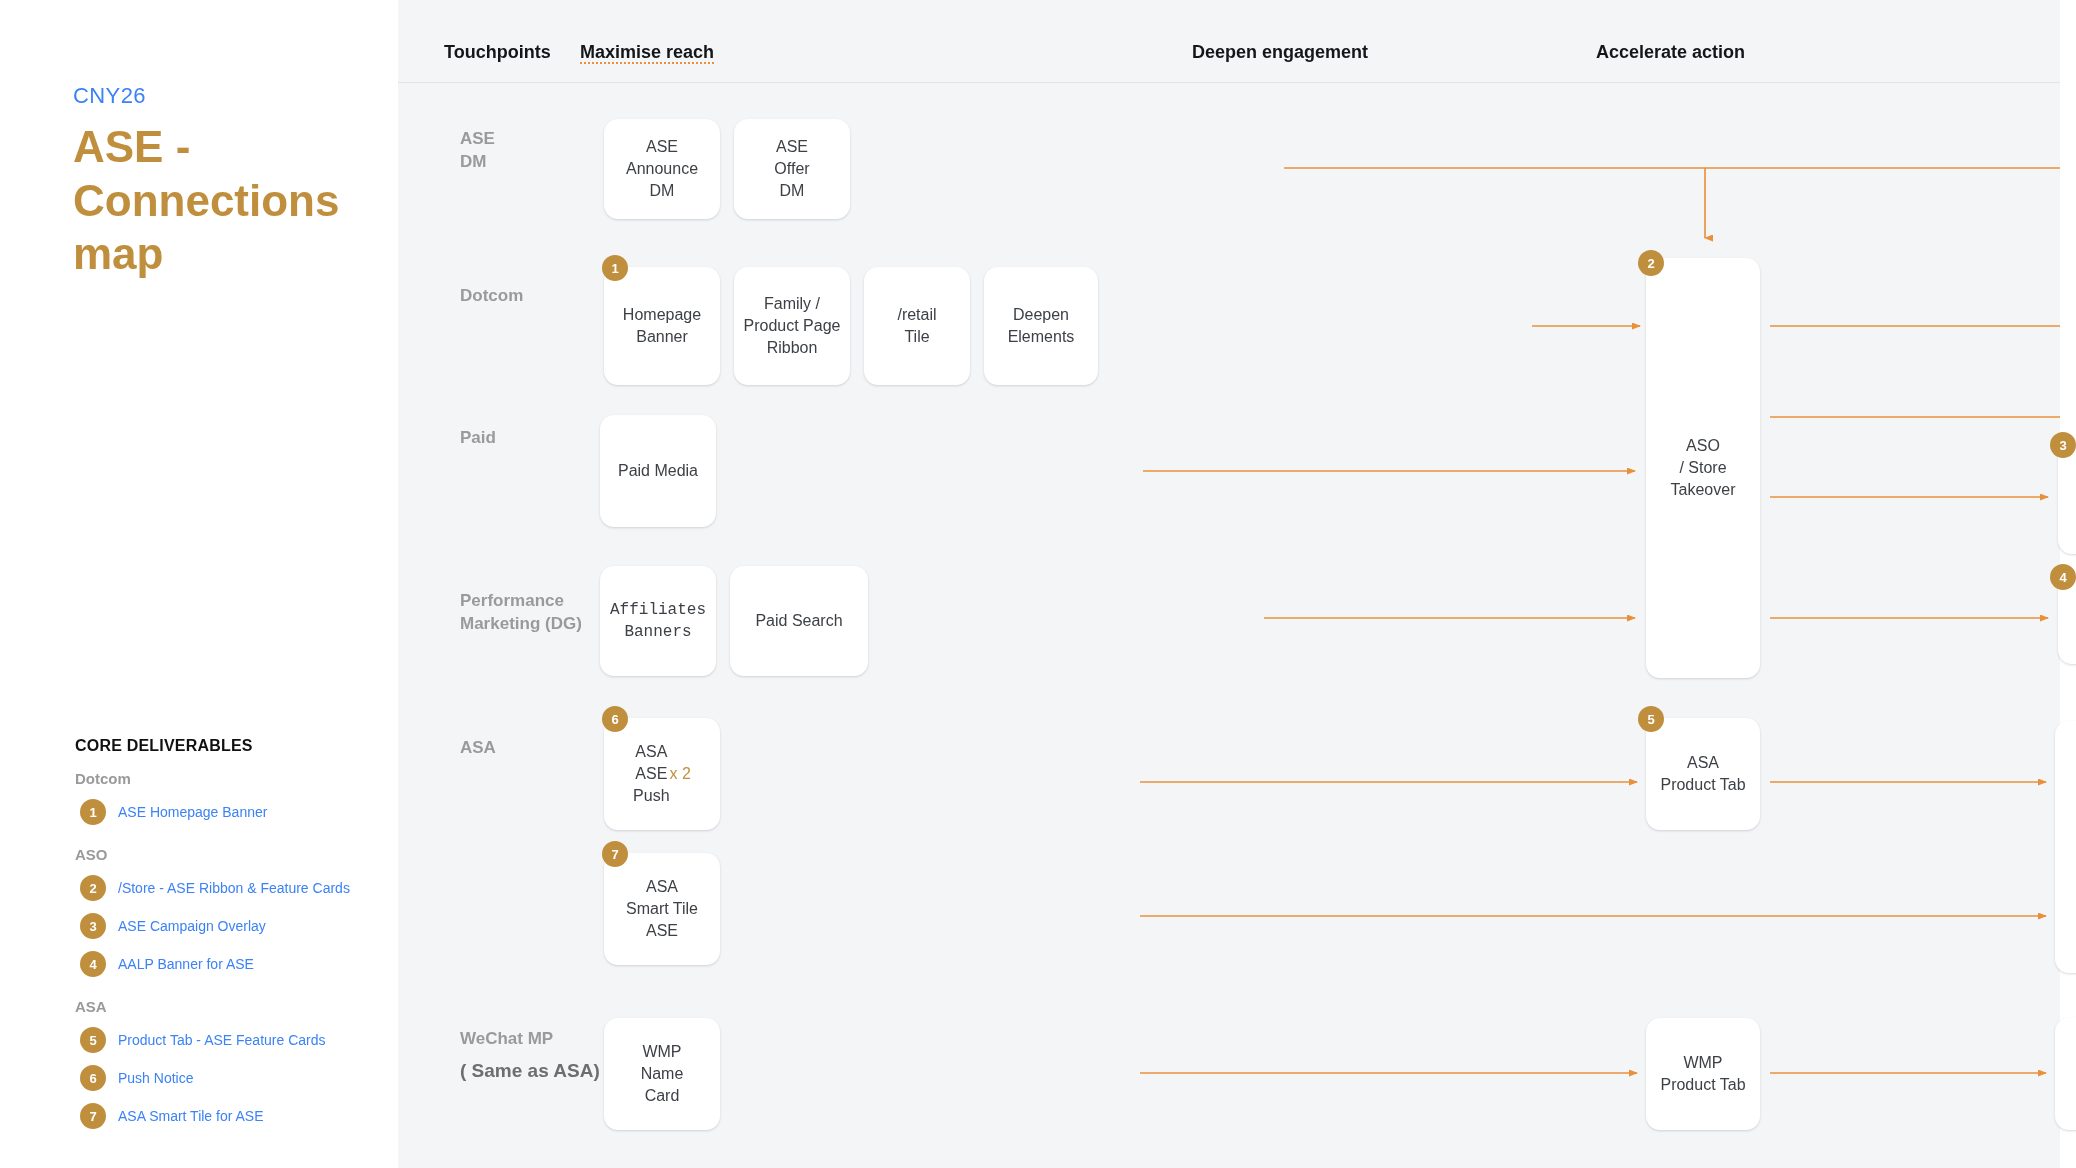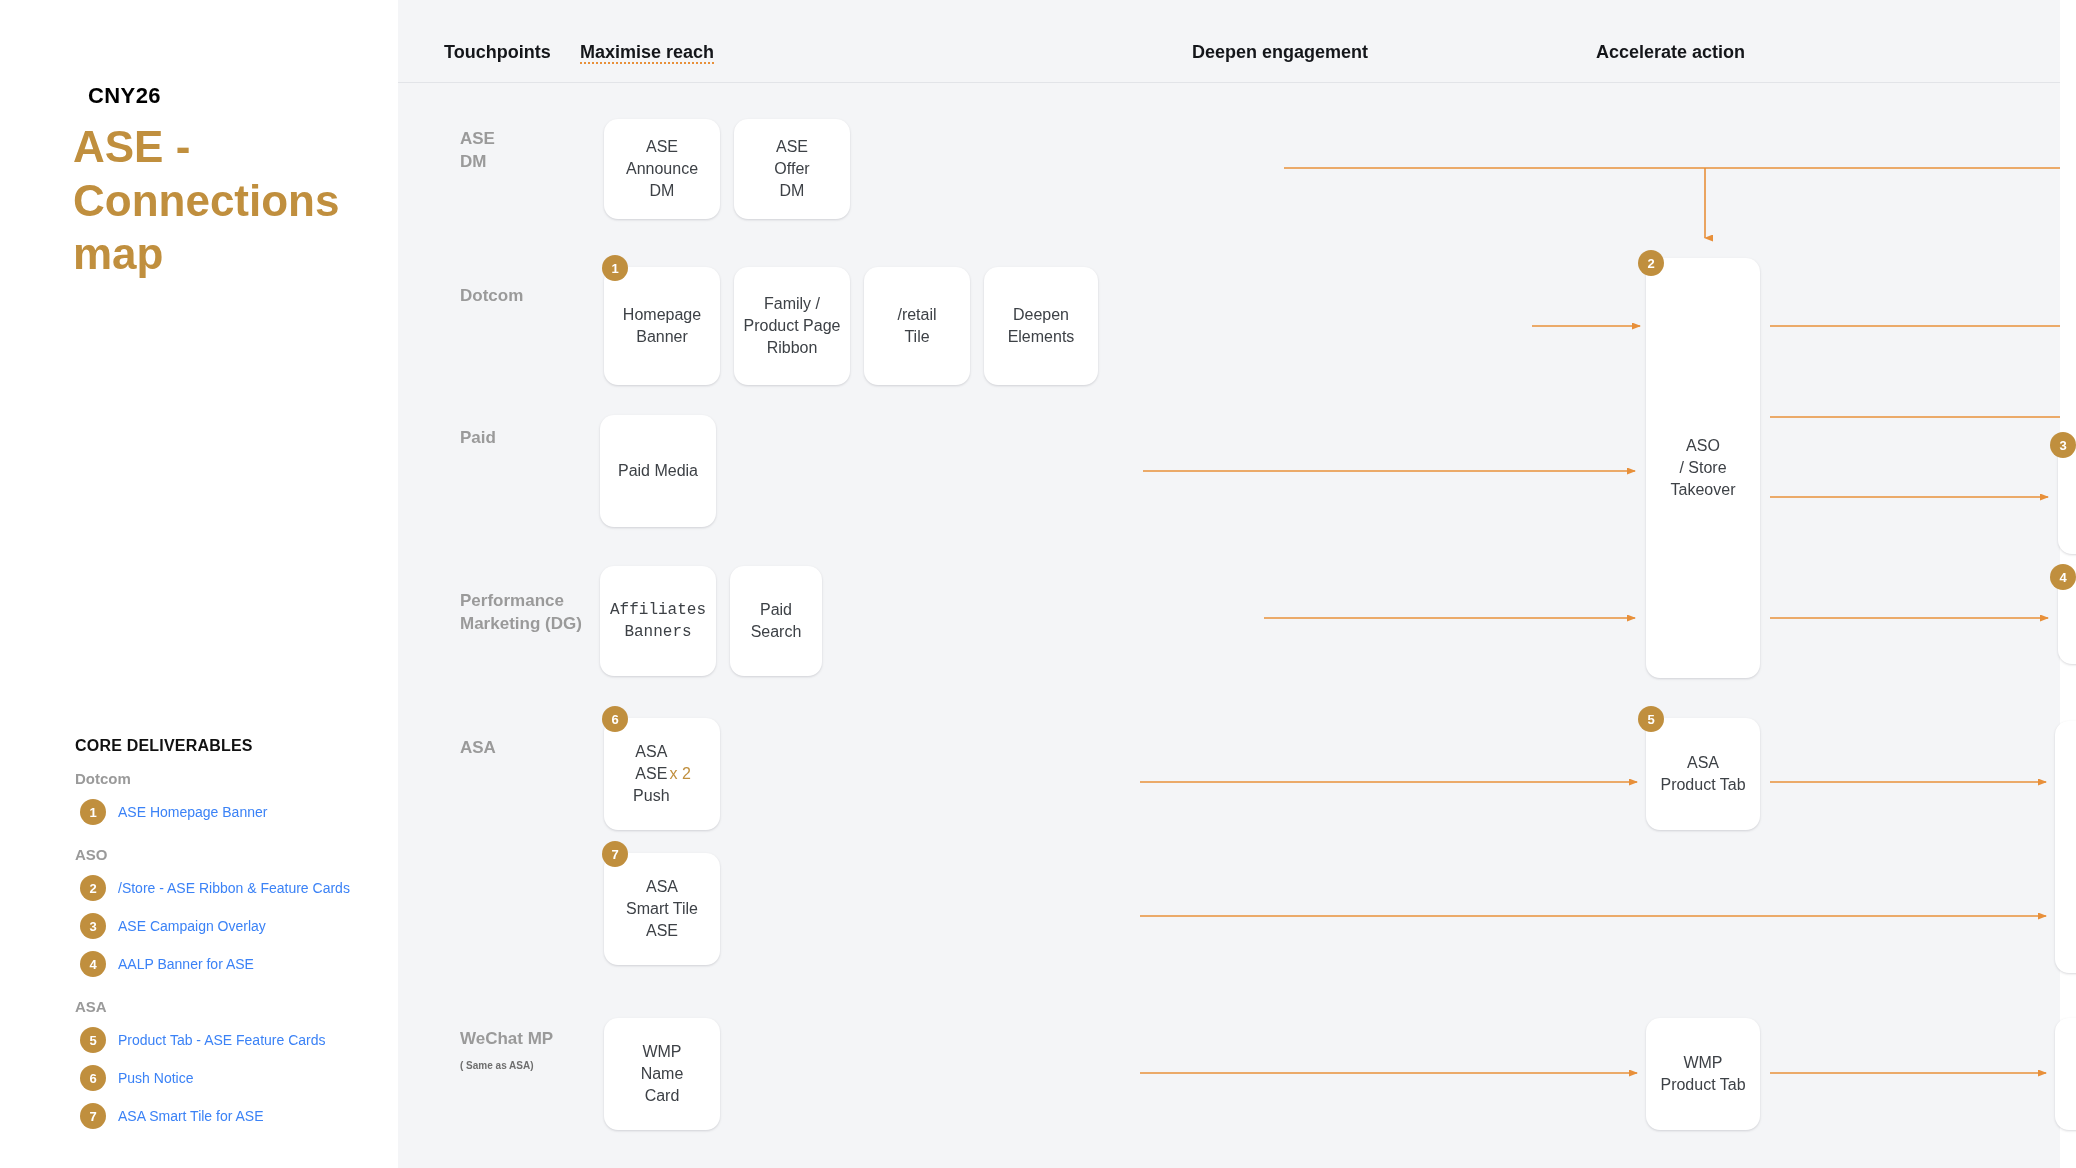--- a/index.html
+++ b/index.html
@@ -11,23 +11,23 @@
   }
   #root { position: relative; width: 2076px; height: 1168px; }
 
   
   .left-panel {
     position: absolute; left: 0; top: 0;
     width: 414px; height: 1168px;
     background: #ffffff;
   }
   .eyebrow {
-    position: absolute; left: 88px; top: 83px;
-    font-size: 22px; font-weight: bold; letter-spacing: 0.4px;
-    color: #000000;
+    position: absolute; left: 73px; top: 83px;
+    font-size: 22px; font-weight: normal; letter-spacing: 0.4px;
+    color: #3b82f6;
   }
   .big-title {
     position: absolute; left: 73px; top: 120px;
     width: 300px;
     font-size: 44px; font-weight: bold; line-height: 1.22;
     color: #C08F3E;
   }
   .legend { position: absolute; left: 75px; top: 737px; width: 320px; }
   .legend-title {
     font-size: 16px; font-weight: bold; color: #111111;
@@ -73,21 +73,21 @@
     text-decoration-thickness: 2px;
   }
 
   .row-label {
     position: absolute;
     font-size: 17px; font-weight: bold; color: #9a9a9a;
     line-height: 1.35; white-space: pre-line;
   }
   .row-sublabel {
     position: absolute;
-    font-size: 10px; font-weight: bold; color: #6e6e6e;
+    font-size: 19px; font-weight: bold; color: #6e6e6e;
     white-space: nowrap;
   }
 
   .card {
     position: absolute;
     background: #ffffff;
     border-radius: 14px;
     box-shadow: 0 1px 3px rgba(16,24,40,0.10), 0 1px 2px rgba(16,24,40,0.06);
     display: flex; align-items: center; justify-content: center;
     text-align: center;
@@ -249,21 +249,21 @@
 
     <div class="card" style="left:202px; top:415px; width:116px; height:112px;">Paid Media</div>
     <div class="card-badge" style="left:1652px; top:432px;">3</div>
     <div class="card" style="left:1660px; top:440px; width:114px; height:114px;">ASO
 ASE
 Campaign
 Overlay</div>
 
     <div class="card" style="left:202px; top:566px; width:116px; height:110px;font-family:Liberation Mono, monospace;">Affiliates
 Banners</div>
-    <div class="card" style="left:332px; top:566px; width:92px; height:110px;">Paid Search</div>
+    <div class="card" style="left:332px; top:566px; width:138px; height:110px;">Paid Search</div>
     <div class="card-badge" style="left:1652px; top:564px;">4</div>
     <div class="card" style="left:1660px; top:572px; width:114px; height:92px;">ASO
 AALP</div>
 
     <div class="card-badge" style="left:204px; top:706px;">6</div>
     <div class="card" style="left:206px; top:718px; width:116px; height:112px;">
       <span>ASA
 ASE
 Push </span><span class="accent">x 2</span>
     </div>

